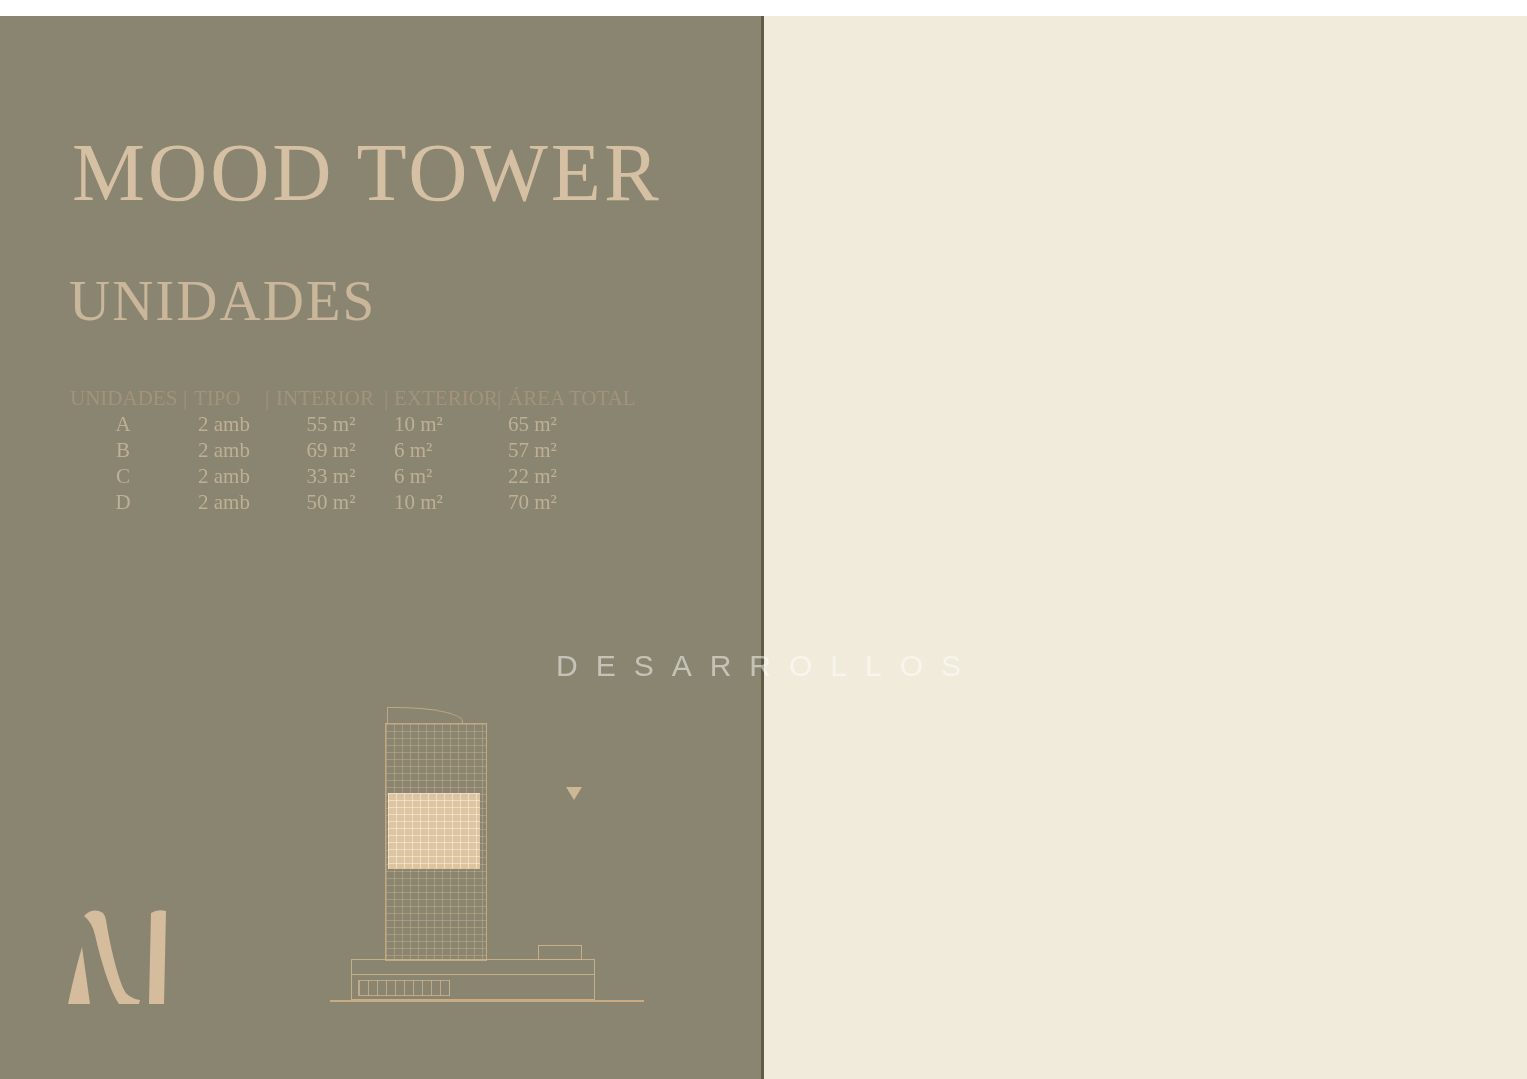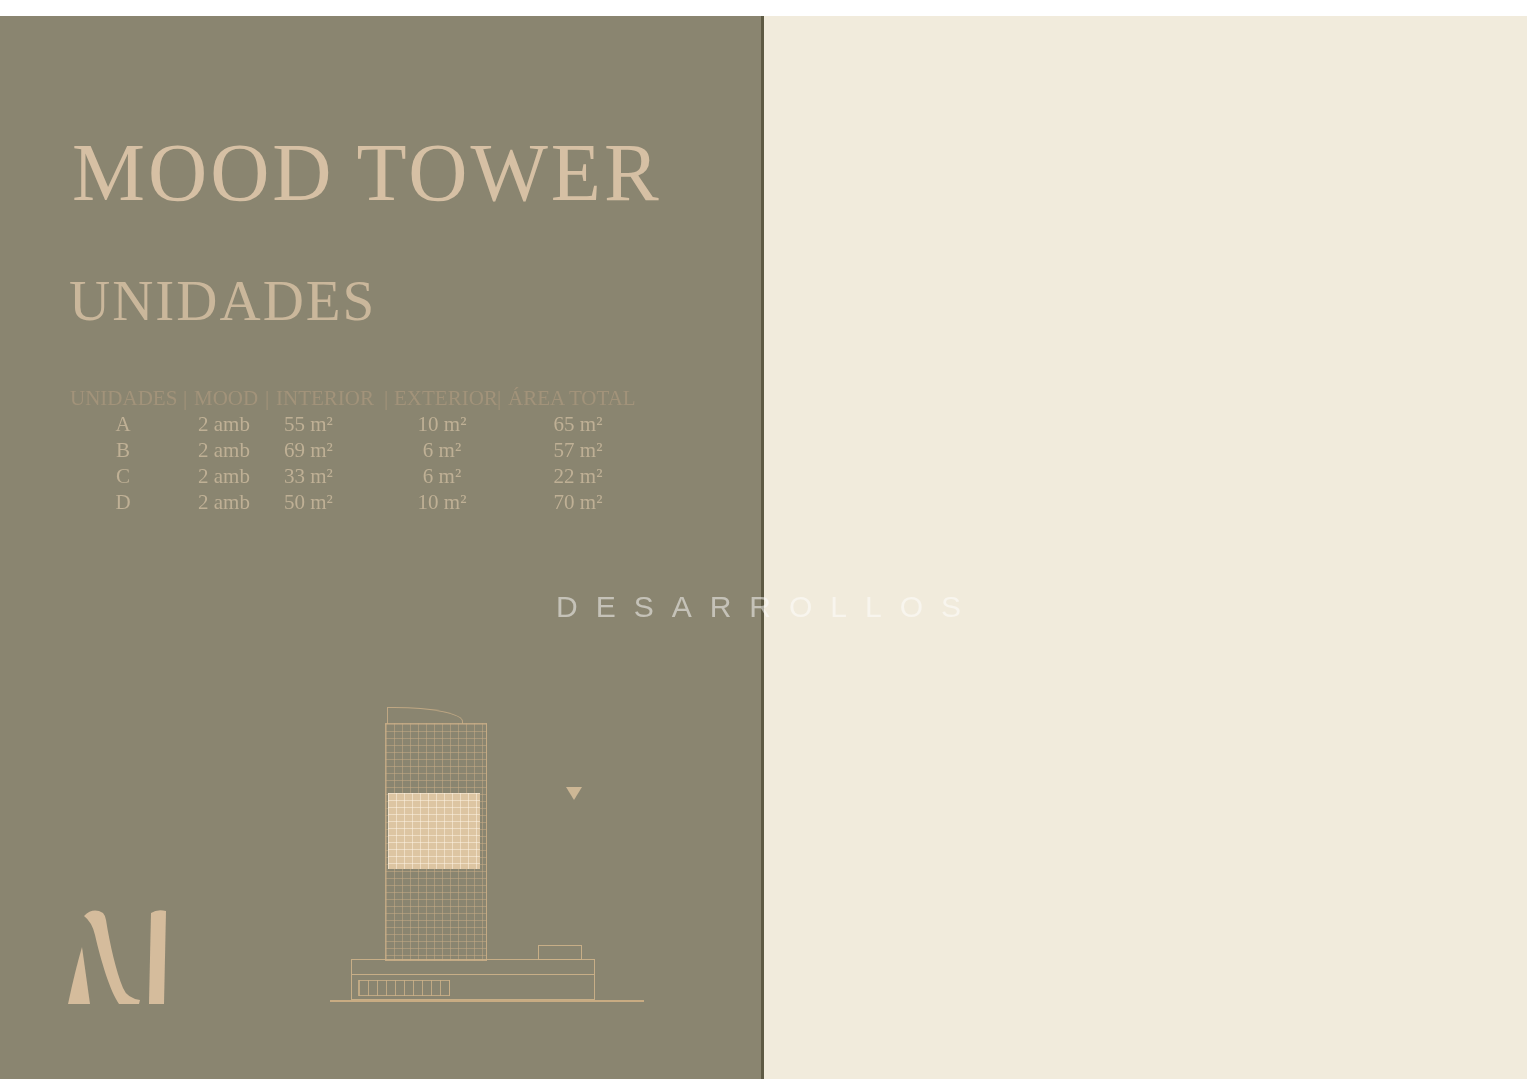--- a/index.html
+++ b/index.html
@@ -19,22 +19,22 @@
   .section-subtitle { position:absolute; left:70px; top:314px; font-size:38px; letter-spacing:1px; color:#c5b296; }
 
   .units-table { position:absolute; left:70px; top:369px; display:grid;
                  grid-template-columns:106px 18px 64px 18px 102px 16px 96px 18px 140px;
                  grid-auto-rows:26px; font-size:21px; line-height:26px; }
   .units-table .hcell { color:#a2937a; white-space:nowrap; }
   .units-table .sep   { color:#a2937a; text-align:center; }
   .units-table .cell  { color:#bfb095; white-space:nowrap; }
   .units-table .c-letter { text-align:center; }
   .units-table .c-tipo { padding-left:4px; }
-  .units-table .c-int { padding-left:8px; }
-  .units-table .c-ext, .units-table .c-tot { text-align:center; }
+  .units-table .c-int { padding-left:8px;text-align:center; }
+  .units-table .c-ext, .units-table .c-tot { }
 
   
   .m-logo { position:absolute; left:66px; top:893px; }
 
   
   .bldg-ground { position:absolute; left:330px; top:984px; width:314px; height:2px; background:#c8ab82; }
   .bldg-podium { position:absolute; left:351px; top:943px; width:244px; height:41px;
                  border:1px solid rgba(205,178,138,.9); }
   .bldg-podium .podium-line { position:absolute; left:0; top:14px; width:100%; height:1px; background:rgba(205,178,138,.9); }
   .bldg-podium .podium-cols { position:absolute; left:6px; bottom:3px; width:92px; height:16px;
@@ -55,38 +55,38 @@
                   repeating-linear-gradient(to bottom, rgba(255,245,230,.5) 0 1px, transparent 1px 7px); }
   .down-triangle { position:absolute; left:566px; top:771px; width:0; height:0;
                 border-left:8px solid transparent; border-right:8px solid transparent;
                 border-top:13px solid #cdb795; }
 
   
   .watermark { position:absolute; left:0; top:0; width:100%; height:100%; z-index:10; pointer-events:none;
                font-family:"Liberation Sans", sans-serif; }
   .wm-acronym { position:absolute; left:542px; top:399px; font-size:228px; line-height:1;
                 letter-spacing:-8px; color:rgba(255,255,255,.37); }
-  .wm-sub1 { position:absolute; left:556px; top:574px; font-size:30px; letter-spacing:18px;
+  .wm-sub1 { position:absolute; left:556px; top:633px; font-size:30px; letter-spacing:18px;
              color:rgba(255,255,255,.5); white-space:nowrap; }
   .wm-sub2 { position:absolute; left:527px; top:651px; font-size:30px; letter-spacing:19px;
              color:rgba(255,255,255,.5); white-space:nowrap; }
 </style>
 </head>
 <body>
 
 <div class="page">
 
   <div class="left-panel">
     <div class="title">MOOD TOWER</div>
     <div class="section-title">UNIDADES</div>
 
     <div class="units-table">
       <div class="hcell">UNIDADES</div>
       <div class="sep">|</div>
-      <div class="hcell">MOOD</div>
+      <div class="hcell">TIPO</div>
       <div class="sep">|</div>
       <div class="hcell">INTERIOR</div>
       <div class="sep">|</div>
       <div class="hcell">EXTERIOR</div>
       <div class="sep">|</div>
       <div class="hcell">ÁREA TOTAL</div>
 
       <div class="cell c-letter">A</div>
         <div></div>
       <div class="cell c-tipo">2 amb</div>

